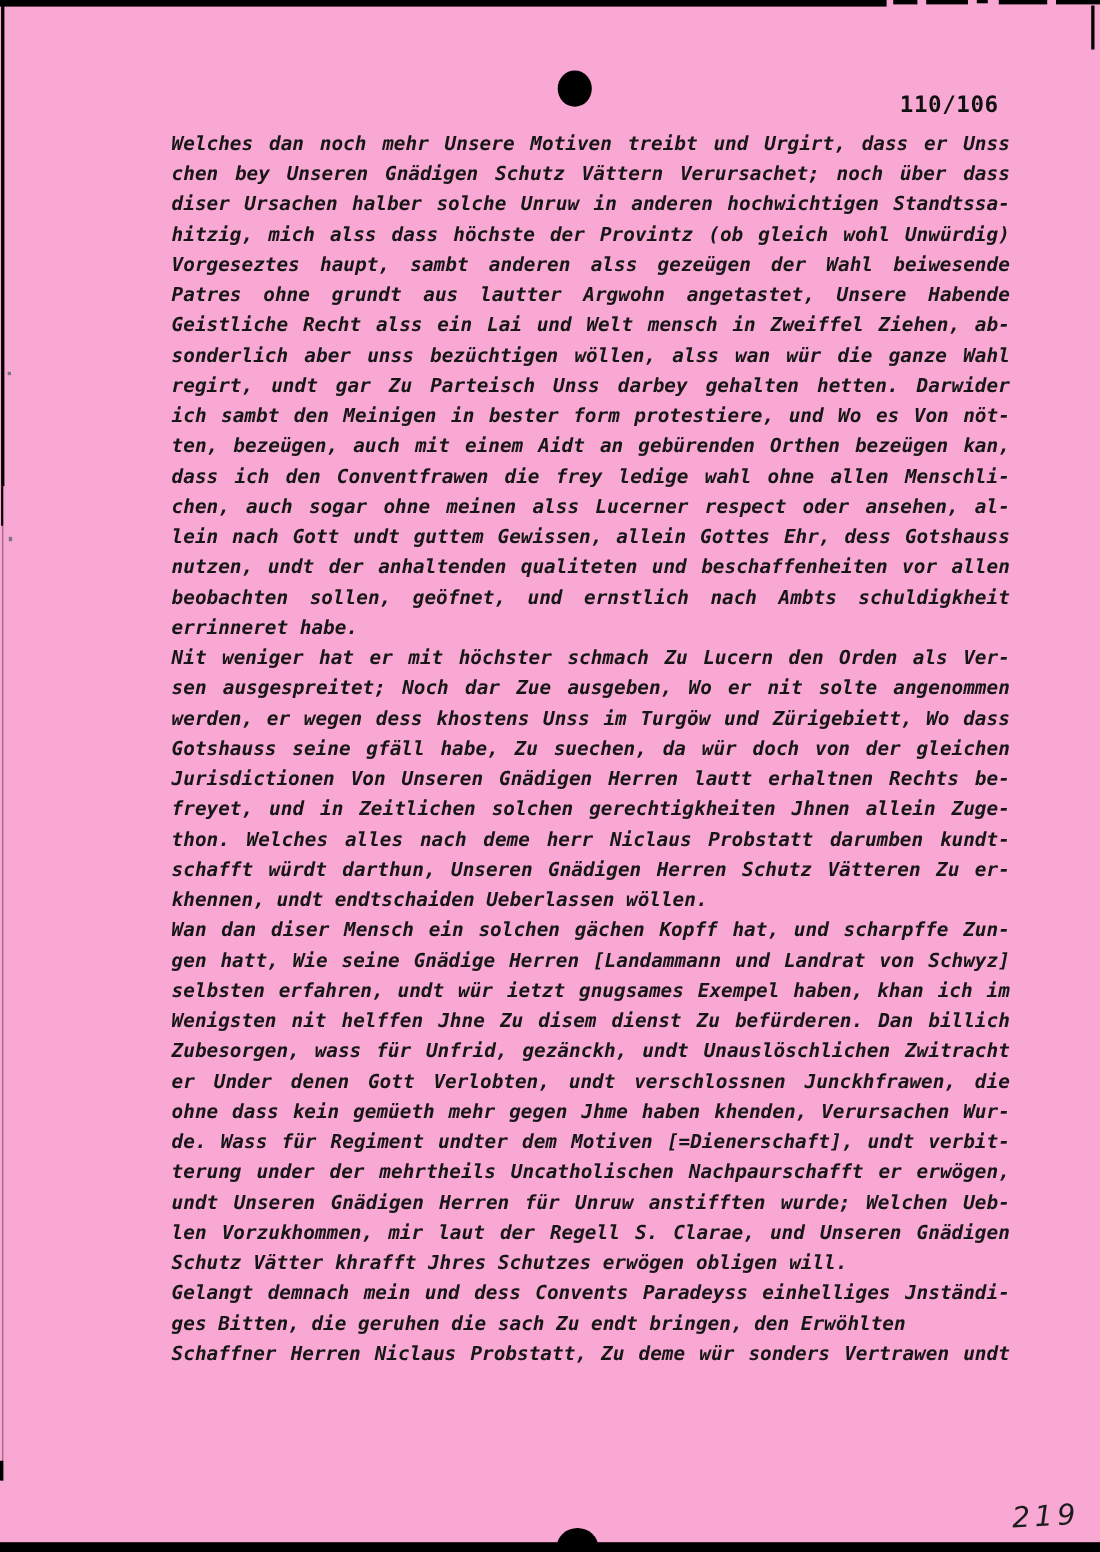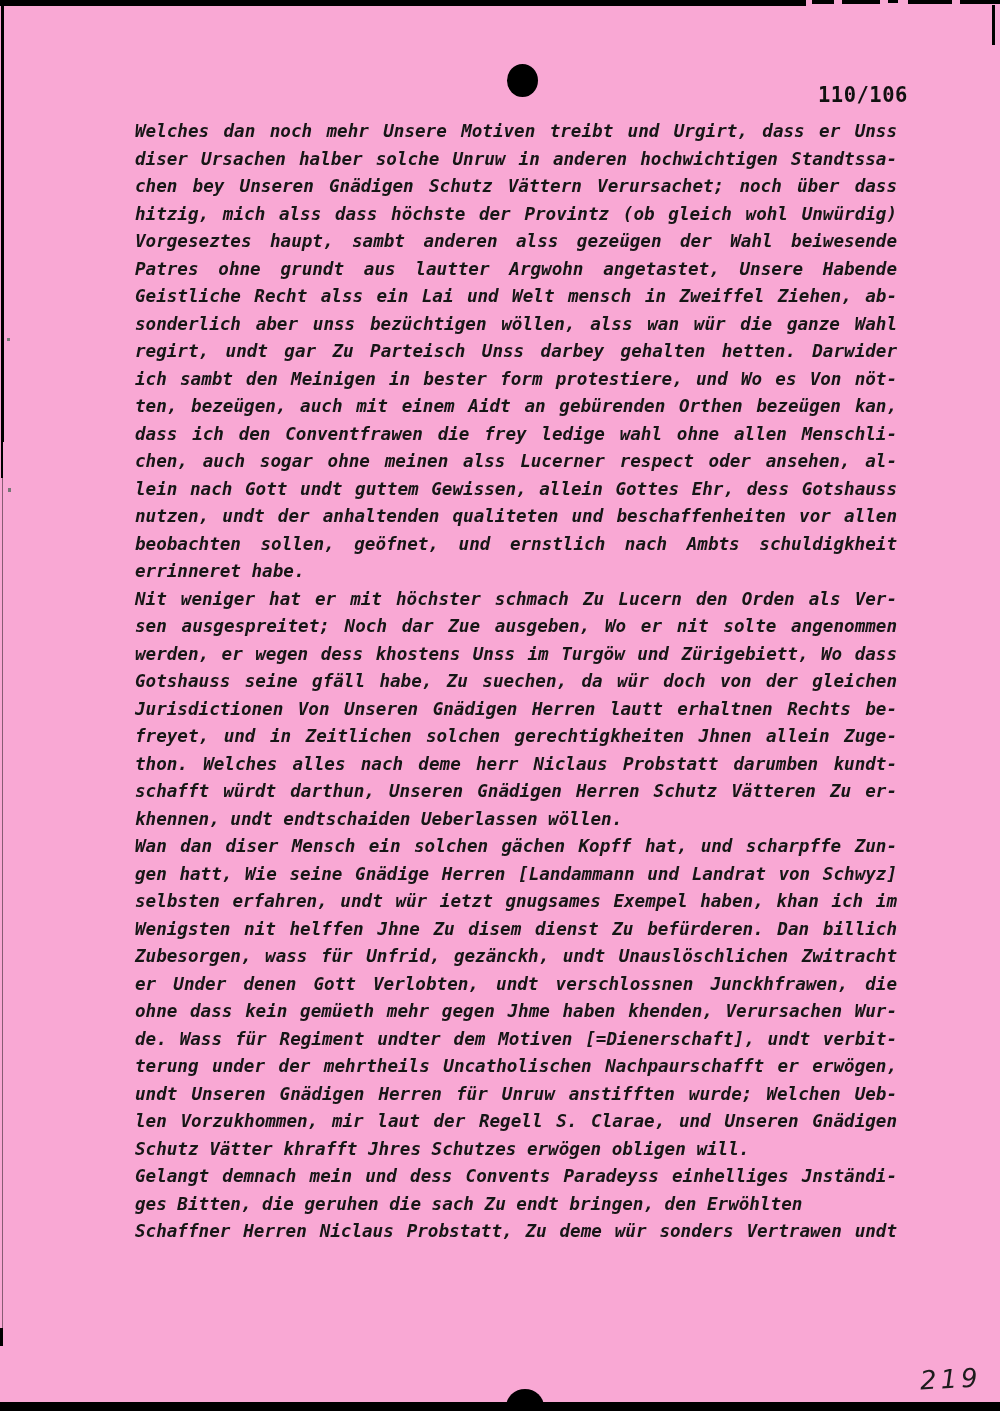--- a/index.html
+++ b/index.html
@@ -45,21 +45,21 @@
     font-family: "DejaVu Sans Mono", monospace;
     font-size: 20.5px;
     font-weight: 700;
     color: #111;
     letter-spacing: 0.5px;
     white-space: nowrap;
   }
 
   .text-block {
     position: absolute;
-    left: 135px; top: 118px;
+    left: 156px; top: 118px;
     width: 762px;
     color: #161616;
   }
   .line {
     font-family: "DejaVu Sans Mono", monospace;
     font-size: 17.6px;
     font-style: italic;
     font-weight: 700;
     line-height: 27.5px;
     height: 27.5px;
@@ -106,22 +106,22 @@
   <div class="speck speck2"></div>
   <div class="artifact bottom-border"></div>
 
   <div class="scan-dot dot-top"></div>
   <div class="scan-dot dot-bottom"></div>
 
   <div class="page-number">110/106</div>
 
   <div class="text-block">
       <div class="line">Welches dan noch mehr Unsere Motiven treibt und Urgirt, dass er Unss</div>
+      <div class="line">chen bey Unseren Gnädigen Schutz Vättern Verursachet; noch über dass</div>
       <div class="line">diser Ursachen halber solche Unruw in anderen hochwichtigen Standtssa-</div>
-      <div class="line">chen bey Unseren Gnädigen Schutz Vättern Verursachet; noch über dass</div>
       <div class="line">hitzig, mich alss dass höchste der Provintz (ob gleich wohl Unwürdig)</div>
       <div class="line">Vorgeseztes haupt, sambt anderen alss gezeügen der Wahl beiwesende</div>
       <div class="line">Patres ohne grundt aus lautter Argwohn angetastet, Unsere Habende</div>
       <div class="line">Geistliche Recht alss ein Lai und Welt mensch in Zweiffel Ziehen, ab-</div>
       <div class="line">sonderlich aber unss bezüchtigen wöllen, alss wan wür die ganze Wahl</div>
       <div class="line">regirt, undt gar Zu Parteisch Unss darbey gehalten hetten. Darwider</div>
       <div class="line">ich sambt den Meinigen in bester form protestiere, und Wo es Von nöt-</div>
       <div class="line">ten, bezeügen, auch mit einem Aidt an gebürenden Orthen bezeügen kan,</div>
       <div class="line">dass ich den Conventfrawen die frey ledige wahl ohne allen Menschli-</div>
       <div class="line">chen, auch sogar ohne meinen alss Lucerner respect oder ansehen, al-</div>

